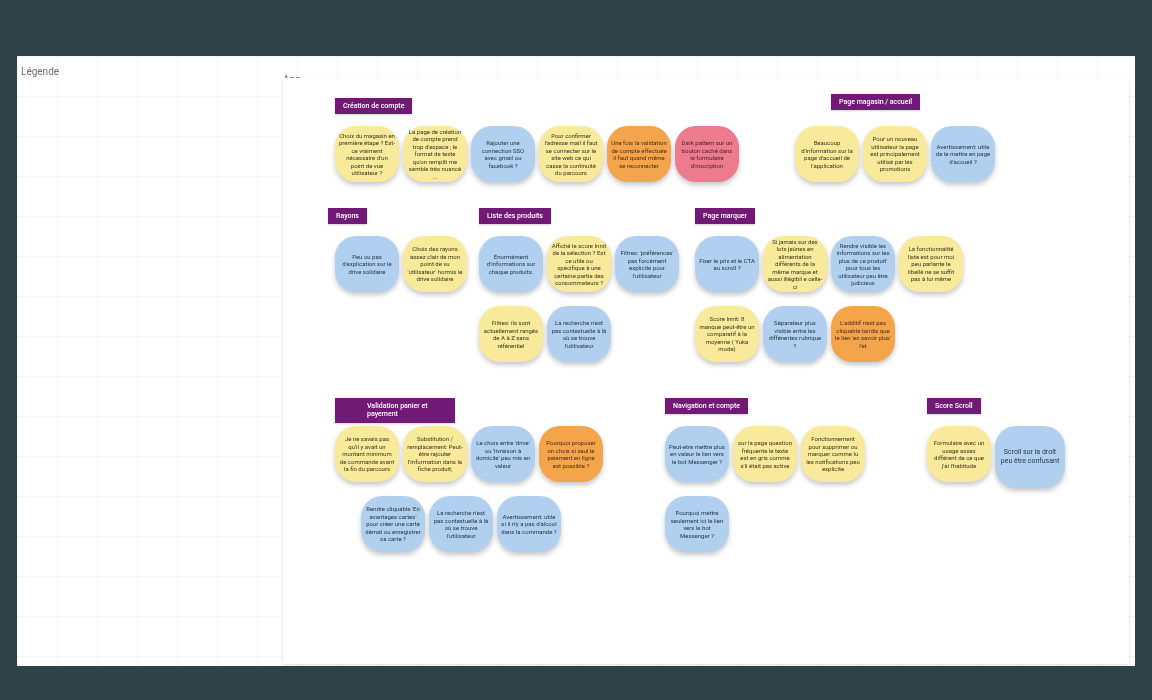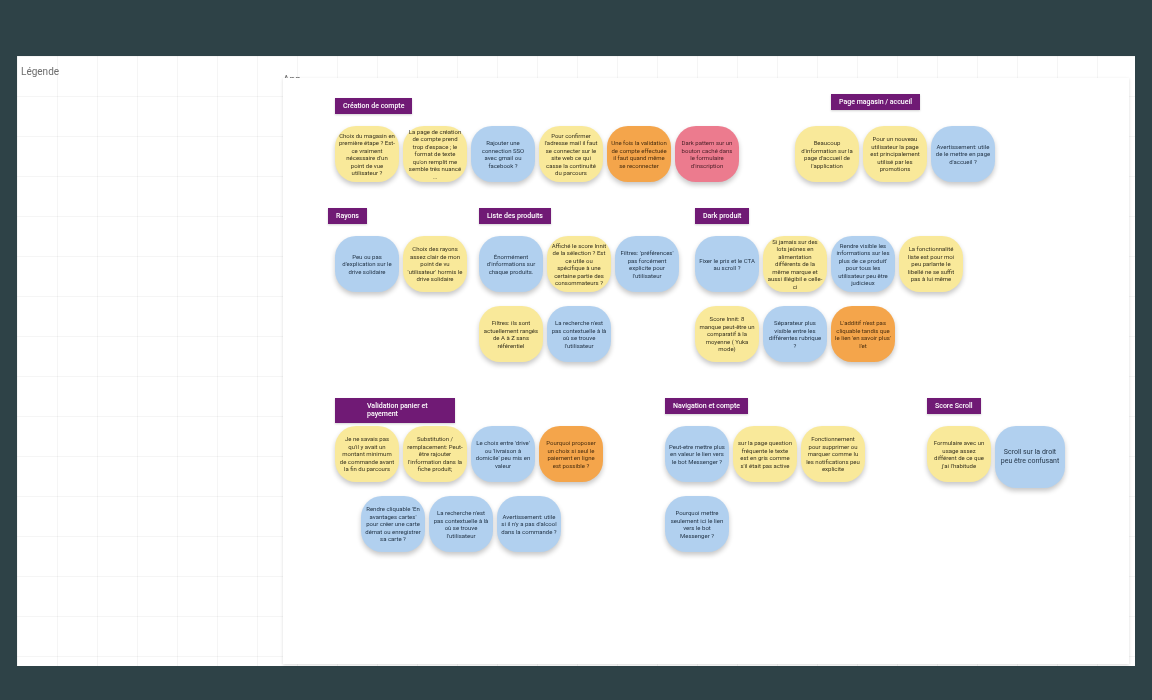--- a/index.html
+++ b/index.html
@@ -88,21 +88,21 @@
       <div class="note yellow big" style="left:256px; top:48px;">Pour confirmer l'adresse mail il faut se connecter sur le site web ce qui casse la continuité du parcours</div>
       <div class="note orange big" style="left:324px; top:48px;">Une fois la validation de compte effectuée il faut quand même se reconnecter</div>
       <div class="note pink   big" style="left:392px; top:48px;">Dark pattern sur un bouton caché dans le formulaire d'inscription</div>
 
       <div class="note yellow big" style="left:512px; top:48px;">Beaucoup d'information sur la page d'accueil de l'application</div>
       <div class="note yellow big" style="left:580px; top:48px;">Pour un nouveau utilisateur la page est principalement utilisé par les promotions</div>
       <div class="note blue   big" style="left:648px; top:48px;">Avertissement: utile de le mettre en page d'accueil ?</div>
 
       <div class="tag" style="left:36px;  top:130px;margin-left:9px;">Rayons</div>
       <div class="tag" style="left:196px; top:130px;">Liste des produits</div>
-      <div class="tag" style="left:412px; top:130px;">Dark produit</div>
+      <div class="tag" style="left:412px; top:130px;">Page marquer</div>
 
       <div class="note blue   big" style="left:52px;  top:158px;">Peu ou pas d'explication sur le drive solidaire</div>
       <div class="note yellow big" style="left:120px; top:158px;">Choix des rayons assez clair de mon point de vu 'utilisateur' hormis le drive solidaire</div>
 
       <div class="note blue   big" style="left:196px; top:158px;">Énormément d'informations sur chaque produits.</div>
       <div class="note yellow big" style="left:264px; top:158px;">Affiché le score Innit de la sélection ? Est ce utile ou spécifique à une certaine partie des consommateurs ?</div>
       <div class="note blue   big" style="left:332px; top:158px;">Filtres: 'préférences' pas forcément explicite pour l'utilisateur</div>
       <div class="note yellow big" style="left:196px; top:228px;">Filtres: ils sont actuellement rangés de A à Z sans référentiel</div>
       <div class="note blue   big" style="left:264px; top:228px;">La recherche n'est pas contextuelle à là où se trouve l'utilisateur</div>
 

